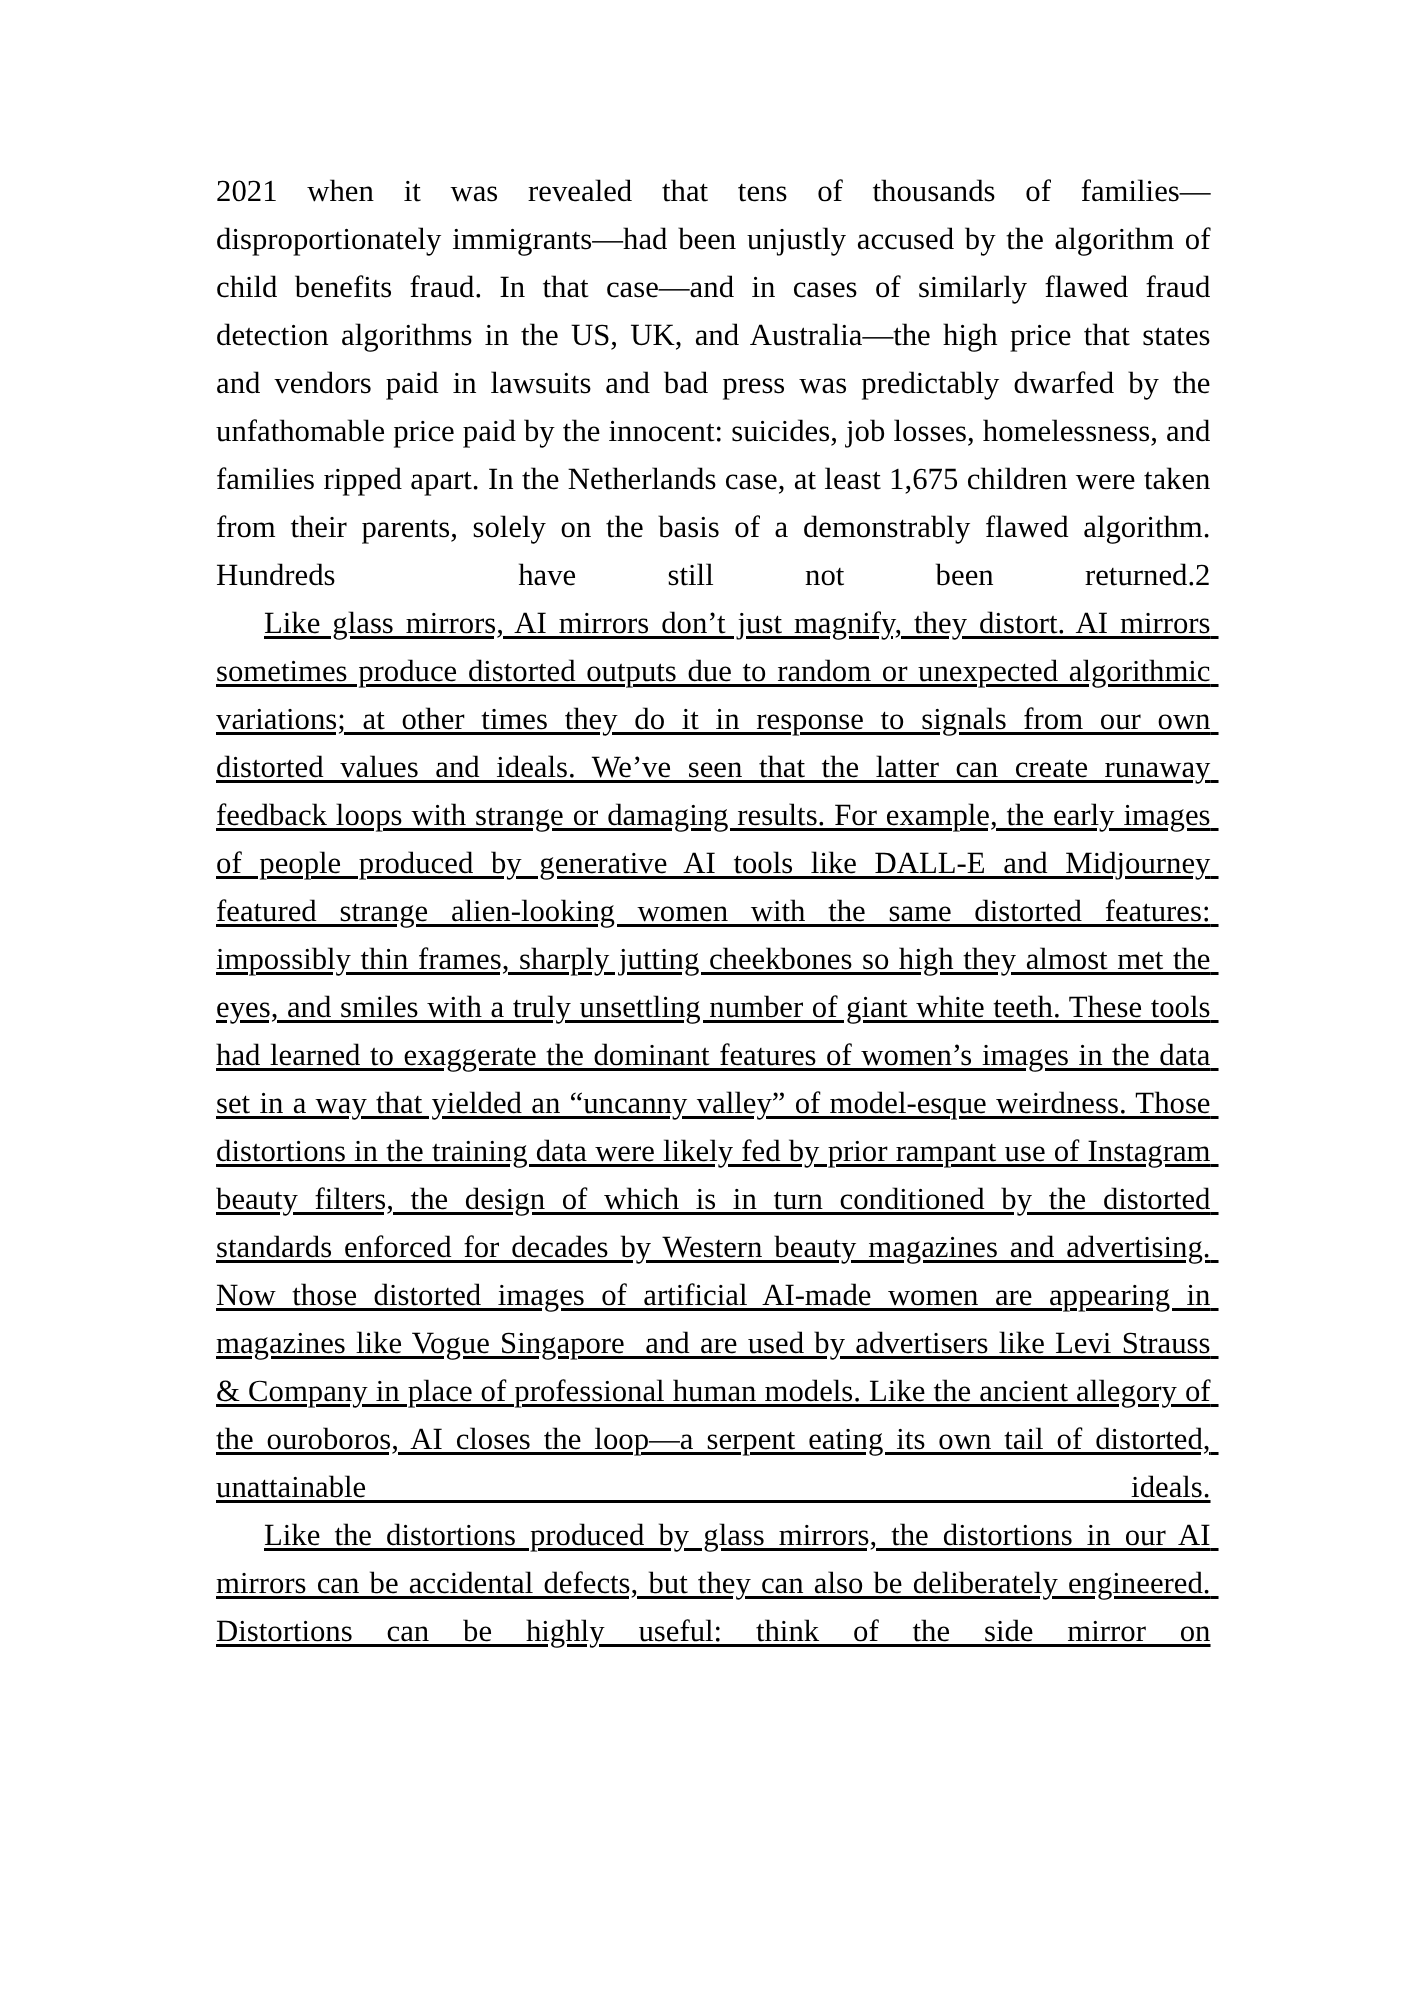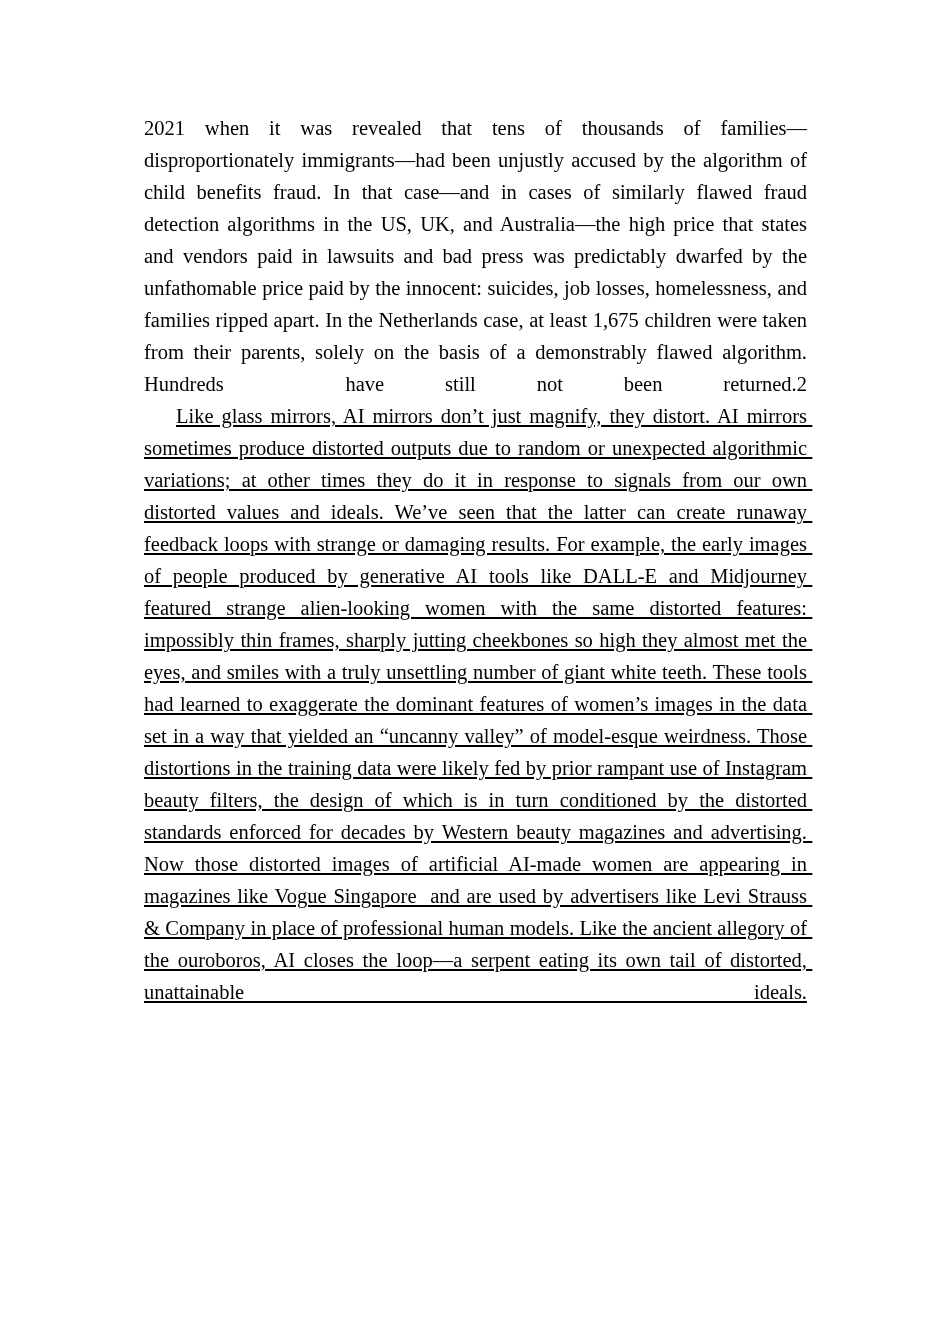--- a/index.html
+++ b/index.html
@@ -48,15 +48,16 @@
 </head>
 <body>
 
 <div class="page">
   <div class="text-column">
 
     <p class="body-paragraph last-line-full">2021 when it was revealed that tens of thousands of families—disproportionately immigrants—had been unjustly accused by the algorithm of child benefits fraud. In that case—and in cases of similarly flawed fraud detection algorithms in the US, UK, and Australia—the high price that states and vendors paid in lawsuits and bad press was predictably dwarfed by the unfathomable price paid by the innocent: suicides, job losses, homelessness, and families ripped apart. In the Netherlands case, at least 1,675 children were taken from their parents, solely on the basis of a demonstrably flawed algorithm. Hundreds  have still not been returned.2</p>
 
     <p class="body-paragraph indented last-line-full">Like glass mirrors, AI mirrors don’t just magnify, they distort. AI mirrors sometimes produce distorted outputs due to random or unexpected algorithmic variations; at other times they do it in response to signals from our own distorted values and ideals. We’ve seen that the latter can create runaway feedback loops with strange or damaging results. For example, the early images of people produced by generative AI tools like DALL-E and Midjourney featured strange alien-looking women with the same distorted features: impossibly thin frames, sharply jutting cheekbones so high they almost met the eyes, and smiles with a truly unsettling number of giant white teeth. These tools had learned to exaggerate the dominant features of women’s images in the data set in a way that yielded an “uncanny valley” of model-esque weirdness. Those distortions in the training data were likely fed by prior rampant use of Instagram beauty filters, the design of which is in turn conditioned by the distorted standards enforced for decades by Western beauty magazines and advertising. Now those distorted images of artificial AI-made women are appearing in magazines like Vogue Singapore  and are used by advertisers like Levi Strauss &amp; Company in place of professional human models. Like the ancient allegory of the ouroboros, AI closes the loop—a serpent eating its own tail of distorted, unattainable ideals.</p>
 
+    <p class="body-paragraph indented last-line-full">Like the distortions produced by glass mirrors, the distortions in our AI mirrors can be accidental defects, but they can also be deliberately engineered. Distortions can be highly useful: think of the side mirror on</p>
 
   </div>
 </div>
 
 </body></html>

